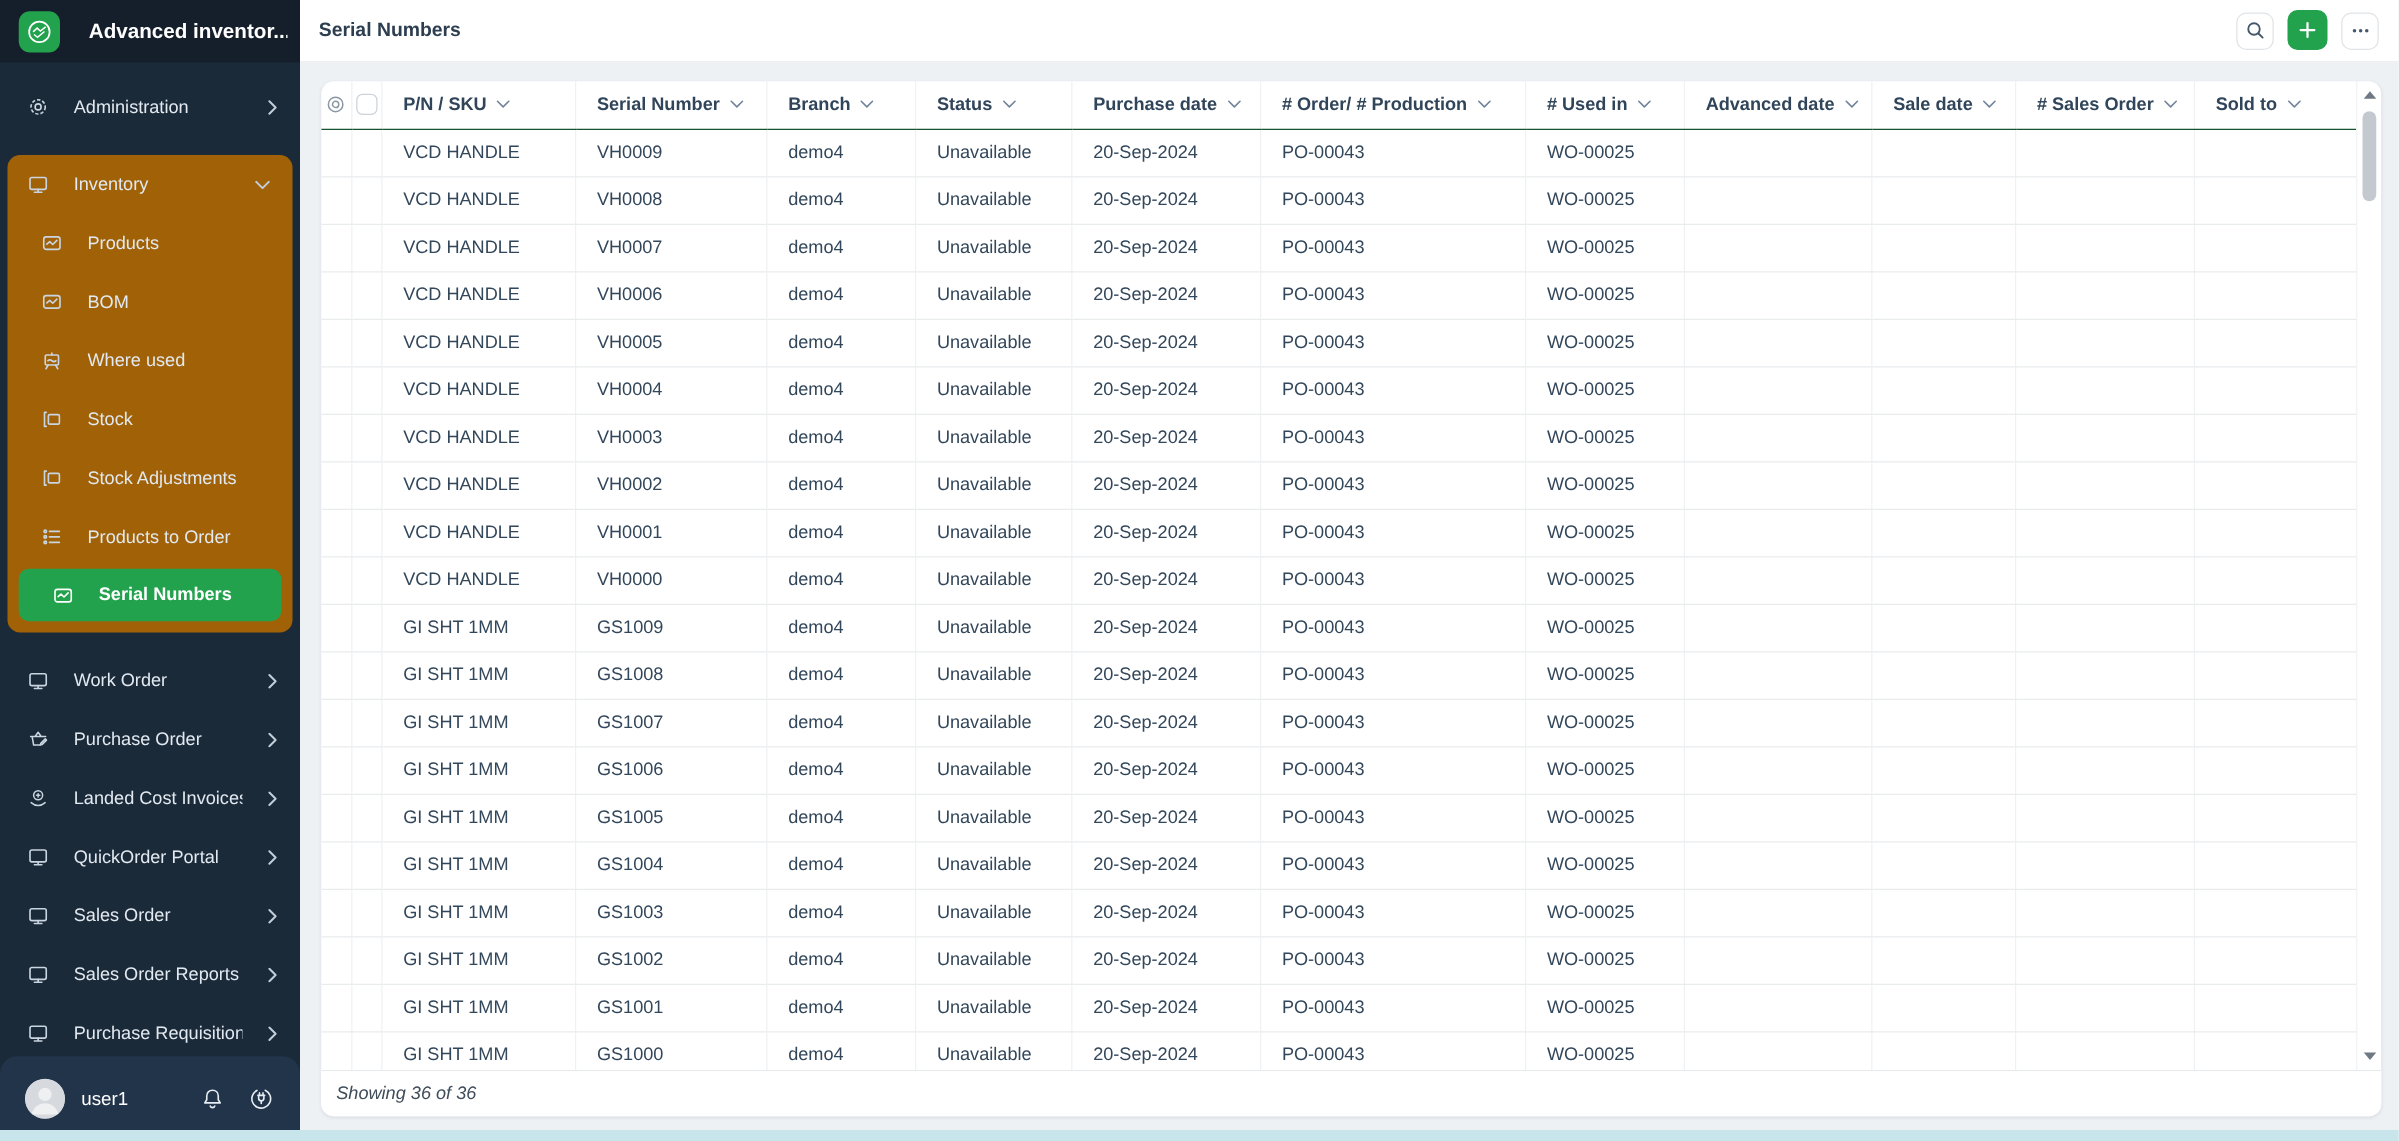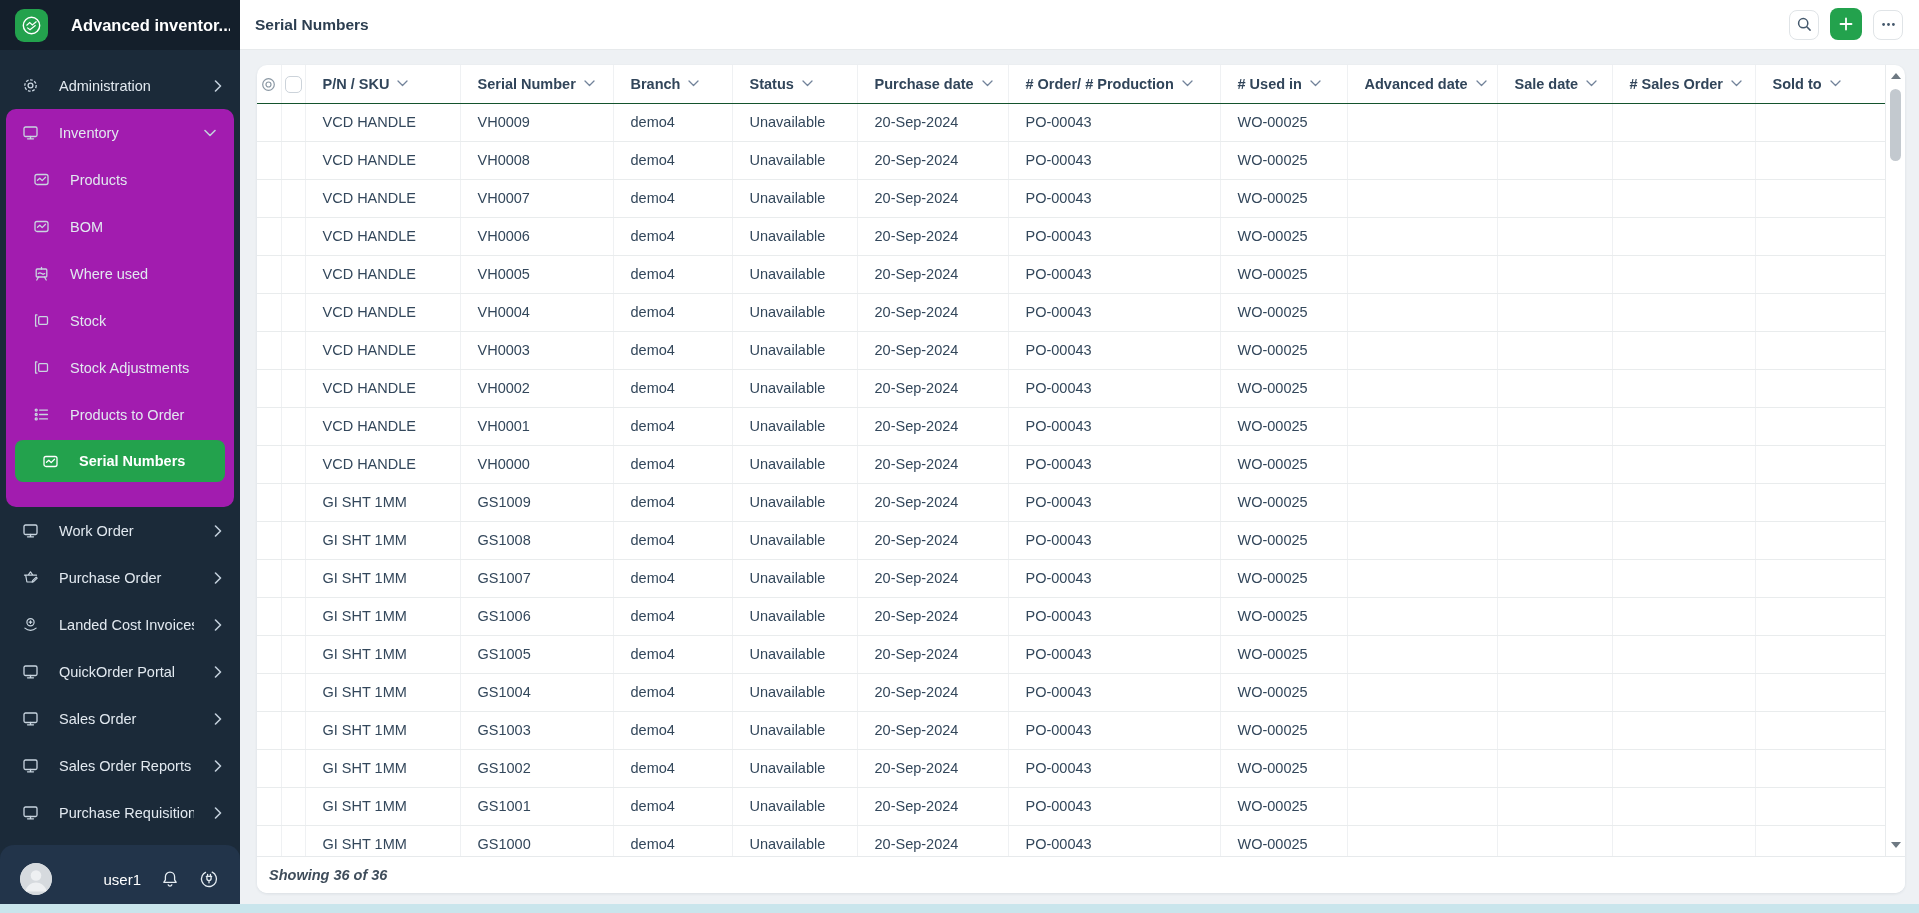--- a/index.html
+++ b/index.html
@@ -16,26 +16,26 @@
   .logo { width:33px; height:33px; min-width:33px; border-radius:9px; background:#23a24d; display:flex; align-items:center; justify-content:center; color:#fff; }
   .logo svg { width:21px; height:21px; }
   .app-title { color:#ffffff; font-size:16.5px; font-weight:700; white-space:nowrap; overflow:hidden;margin-left:10px; }
   .nav { position:absolute; top:62px; left:0; right:0; }
   .nav-row { height:47px; display:flex; align-items:center; gap:20px; padding:0 18px 0 22px; color:#e2e9f0; font-size:14.5px; cursor:pointer; }
   .nav-row .nv-icon { width:17px; height:17px; min-width:17px; color:#c9d5e0; display:flex; }
   .nav-row .nv-icon svg { width:17px; height:17px; }
   .nav-row .lbl { flex:1; white-space:nowrap; overflow:hidden; }
   .nav-row .chev { width:8px; height:12px; color:#c2cfdb; display:flex; }
   .nav-row .chev.down { width:12px; height:8px; }
-  .nav-group { background:#a21caf; border-radius:10px; margin:0 6px; padding-bottom:22px; }
+  .nav-group { background:#a16207; border-radius:10px; margin:15px 6px; padding-bottom:6px; }
   .nav-group .nav-row { padding-left:16px; }
   .nav-group .nav-row.sub { padding-left:27px; }
   .nav-row.selected { background:#23a24d; border-radius:8px; margin:2px 9px 3px; height:42px; padding-left:18px; color:#ffffff; font-weight:700; }
   .nav-row.selected .nv-icon { color:#ffffff; }
-  .user-panel { position:absolute; bottom:0; left:0; width:240px; height:68px; background:#22344a; border-radius:14px 14px 0 0; display:flex; align-items:center; gap:13px; padding:0 21px 0 20px; z-index:6;text-align:right; }
+  .user-panel { position:absolute; bottom:0; left:0; width:240px; height:68px; background:#22344a; border-radius:14px 14px 0 0; display:flex; align-items:center; gap:13px; padding:0 21px 0 20px; z-index:6; }
   .avatar { width:32px; height:32px; min-width:32px; border-radius:50%; background:#d6dade; overflow:hidden; display:flex; }
   .avatar svg { width:32px; height:32px; }
   .user-name { flex:1; color:#ffffff; font-size:15px; }
   .u-icon { width:20px; height:20px; color:#e6edf3; display:flex; margin-left:6px; cursor:pointer; }
   .u-icon svg { width:20px; height:20px; }
   
   .topbar { position:absolute; left:240px; top:0; width:1679px; height:50px; background:#ffffff; border-bottom:1px solid #e7eaec; z-index:2; }
   .topbar-title { position:absolute; left:15px; top:0; line-height:49px; font-size:15.5px; font-weight:700; color:#2c3e50; }
   .topbar-actions { position:absolute; right:16px; top:9px; display:flex; gap:11px; align-items:center; }
   .tb-btn { width:30px; height:30px; border:1px solid #e0e4e7; border-radius:8px; background:#fff; display:flex; align-items:center; justify-content:center; color:#44586c; cursor:pointer; }
@@ -48,21 +48,21 @@
   table { border-collapse:collapse; table-layout:fixed; width:1628px; }
   th, td { height:38px; padding:0 6px 0 17px; text-align:left; font-size:14.5px; white-space:nowrap; overflow:hidden; border-right:1px solid #eff1f3; border-bottom:1px solid #e9eced; color:#33475b; font-weight:400; }
   th { font-weight:700; color:#31455a; border-bottom:1px solid #14532d; }
   th:last-child, td:last-child { border-right:none;margin-top:36px; }
   col.c-eye { width:24px; } col.c-chk { width:24px; }
   th.tight, td.tight { padding:0; text-align:center; }
   .th-inner { display:flex; align-items:center; gap:8px; }
   .sort { width:11px; height:7px; color:#72839a; display:flex; min-width:11px; }
   .eye-ic { width:17px; height:17px; color:#8b98a4; display:inline-flex; vertical-align:middle; }
   .chk { width:17px; height:17px; border:1.5px solid #ccd3da; border-radius:5px; background:#fff; display:inline-block; vertical-align:middle; }
-  .card-footer { position:absolute; left:0; right:0; bottom:0; height:37px; border-top:1px solid #e7eaec; display:flex; align-items:center; padding-left:12px; font-size:14.5px; font-style:italic; color:#3f4d5b; border-radius:0 0 10px 10px; background:#fff;font-weight:bold; }
+  .card-footer { position:absolute; left:0; right:0; bottom:0; height:37px; border-top:1px solid #e7eaec; display:flex; align-items:center; padding-left:12px; font-size:14.5px; font-style:italic; color:#3f4d5b; border-radius:0 0 10px 10px; background:#fff; }
   
   .vscroll { position:absolute; top:0; right:0; width:20px; bottom:37px; border-left:1px solid #e8ebed; border-radius:0 10px 0 0; }
   .arr { position:absolute; left:50%; transform:translateX(-50%); width:0; height:0; border-left:5px solid transparent; border-right:5px solid transparent; }
   .arr.up { top:8px; border-bottom:6px solid #6e7983; }
   .arr.down { bottom:8px; border-top:6px solid #6e7983; }
   .vthumb { position:absolute; top:24px; left:4px; width:11px; height:72px; border-radius:6px; background:#c3c9cf; }
   
   .hscroll { position:absolute; left:0; bottom:0; width:1919px; height:9px; background:#c9e5ec; z-index:7; }
 </style>
 </head>

